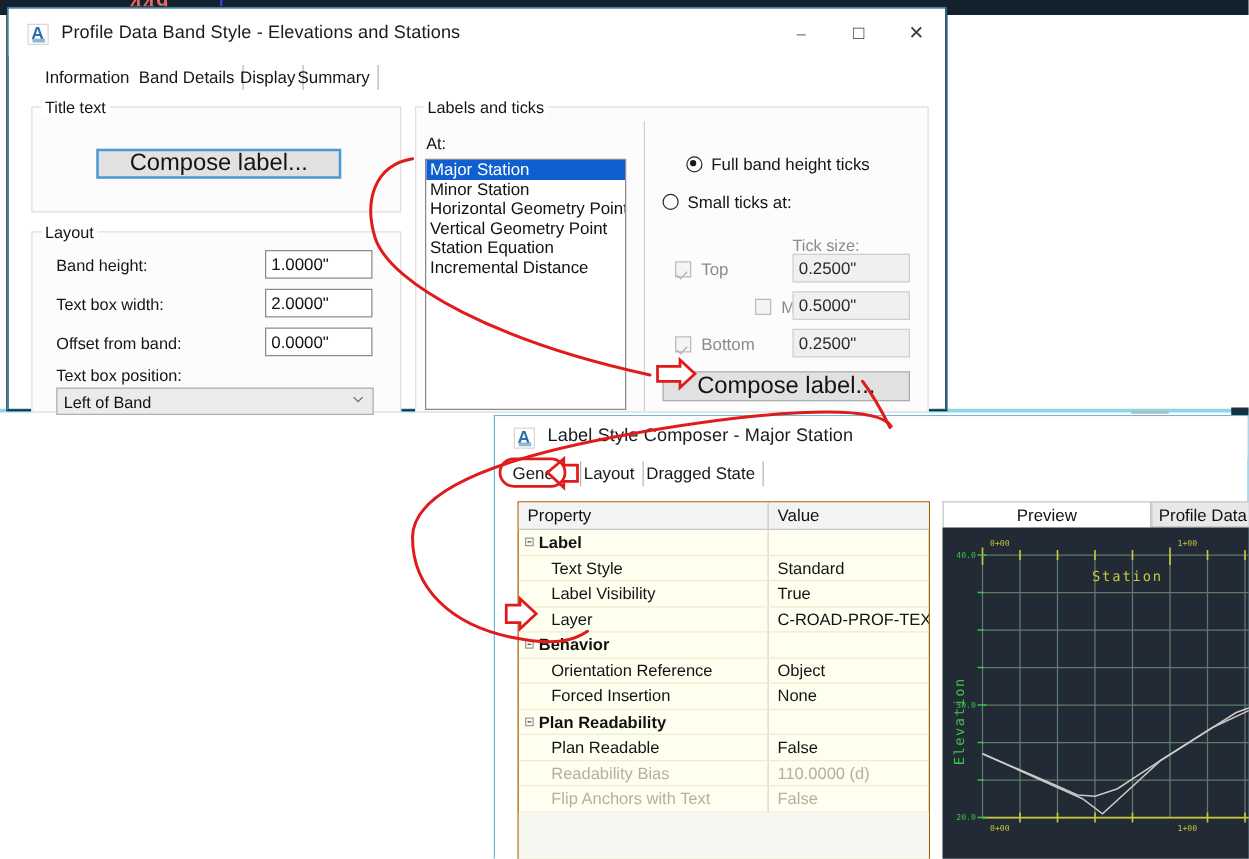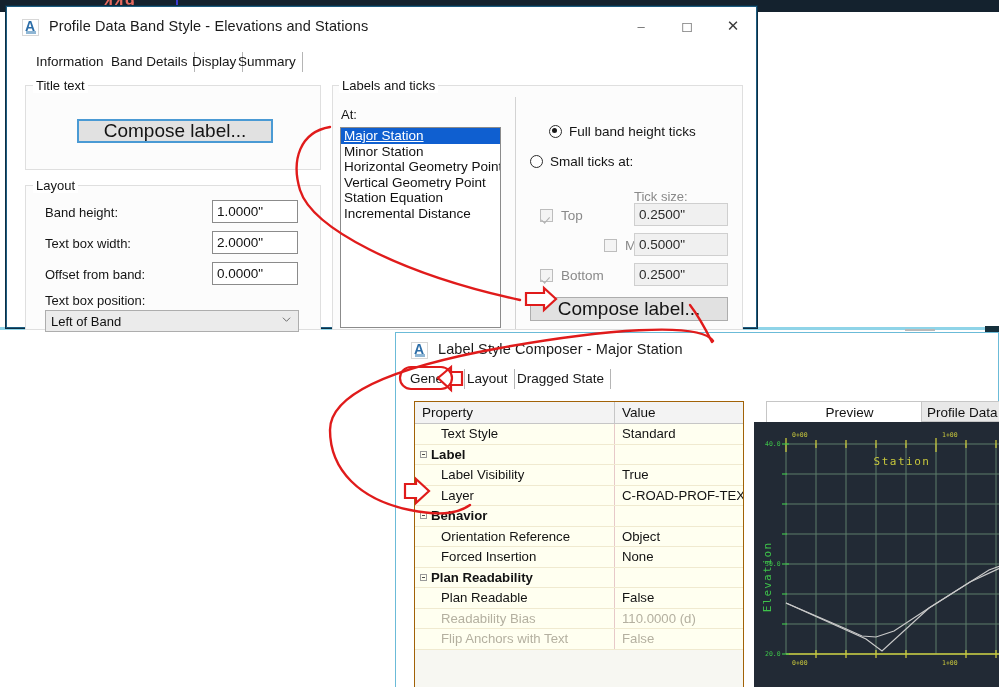--- a/index.html
+++ b/index.html
@@ -58,21 +58,21 @@
     font-size:13.5px;color:#111;padding:1px 0 0 4px;line-height:20px;}
   .txtbox.dim{background:#f0f0f0;border:1px solid #cfcfcf;color:#2b2b2b;}
   .combo{position:absolute;box-sizing:border-box;background:#ebebeb;border:1px solid #adadad;
     font-size:13px;color:#111;padding:1px 0 0 5px;line-height:20px;}
   .combo .chev{position:absolute;right:7px;top:4px;width:9px;height:9px;}
 
   .listbox{position:absolute;box-sizing:border-box;background:#ffffff;border:1px solid #8b8b8b;
     overflow:hidden;}
   .listbox .li{font-size:13.5px;color:#111;height:15.5px;line-height:15.5px;padding-left:3px;
     white-space:nowrap;}
-  .listbox .li.sel{background:#0f5fd0;color:#ffffff;text-decoration:underline;}
+  .listbox .li.sel{background:#0f5fd0;color:#ffffff;}
 
   .radio-row{position:absolute;display:flex;align-items:center;}
   .radio{width:13px;height:13px;border:1.6px solid #2b2b2b;border-radius:50%;
     box-sizing:border-box;position:relative;background:#fff;flex:none;}
   .radio.on:after{content:"";position:absolute;left:2.2px;top:2.2px;width:5.2px;height:5.2px;
     border-radius:50%;background:#1a1a1a;}
   .radio-row .lbl{margin-left:7px;font-size:13.5px;color:#141414;white-space:nowrap;}
 
   .check-row{position:absolute;display:flex;align-items:center;}
   .chk{width:13px;height:13px;border:1.4px solid #bdbdbd;background:#f4f4f4;
@@ -235,29 +235,29 @@
     <div class="tab" style="left:57px;">Layout</div>
     <div class="tab" style="left:107px;">Dragged State</div>
   </div>
 
   <div class="pgrid" style="left:18px;top:68px;width:330px;height:287px;">
     <div class="hdr">
       <div class="c1">Property</div>
       <div class="c2">Value</div>
     </div>
 
-    <div class="row prop">
-      <div class="c1">Text Style</div>
-      <div class="c2">Standard</div>
-    </div>
     <div class="row cat">
       <div class="c1"><span class="expander"></span><span>Label</span></div>
       <div class="c2"></div>
     </div>
     <div class="row prop">
+      <div class="c1">Text Style</div>
+      <div class="c2">Standard</div>
+    </div>
+    <div class="row prop">
       <div class="c1">Label Visibility</div>
       <div class="c2">True</div>
     </div>
     <div class="row prop">
       <div class="c1">Layer</div>
       <div class="c2">C-ROAD-PROF-TEXT</div>
     </div>
     <div class="row cat">
       <div class="c1"><span class="expander"></span><span>Behavior</span></div>
       <div class="c2"></div>
@@ -283,21 +283,21 @@
       <div class="c2">110.0000 (d)</div>
     </div>
     <div class="row prop disabled">
       <div class="c1">Flip Anchors with Text</div>
       <div class="c2">False</div>
     </div>
     <div class="filler" style="height:50px;"></div>
   </div>
 
   <div class="prev-tabs" style="left:358px;top:68px;width:246px;">
-    <div class="t sel" style="left:12px;width:167px;">Preview</div>
+    <div class="t sel" style="left:0px;width:167px;">Preview</div>
     <div class="t un" style="left:167px;width:79px;text-align:left;padding-left:5px;">Profile Data B</div>
   </div>
 
   <div class="prevcanvas" style="left:358px;top:89px;width:246px;height:266px;">
     <svg width="246" height="266" viewBox="0 0 246 266">
 
       <g stroke="#5d7d6a" stroke-width="1" fill="none">
         <line x1="32" y1="22" x2="246" y2="22"></line>
         <line x1="32" y1="52" x2="246" y2="52"></line>
         <line x1="32" y1="82" x2="246" y2="82"></line>

